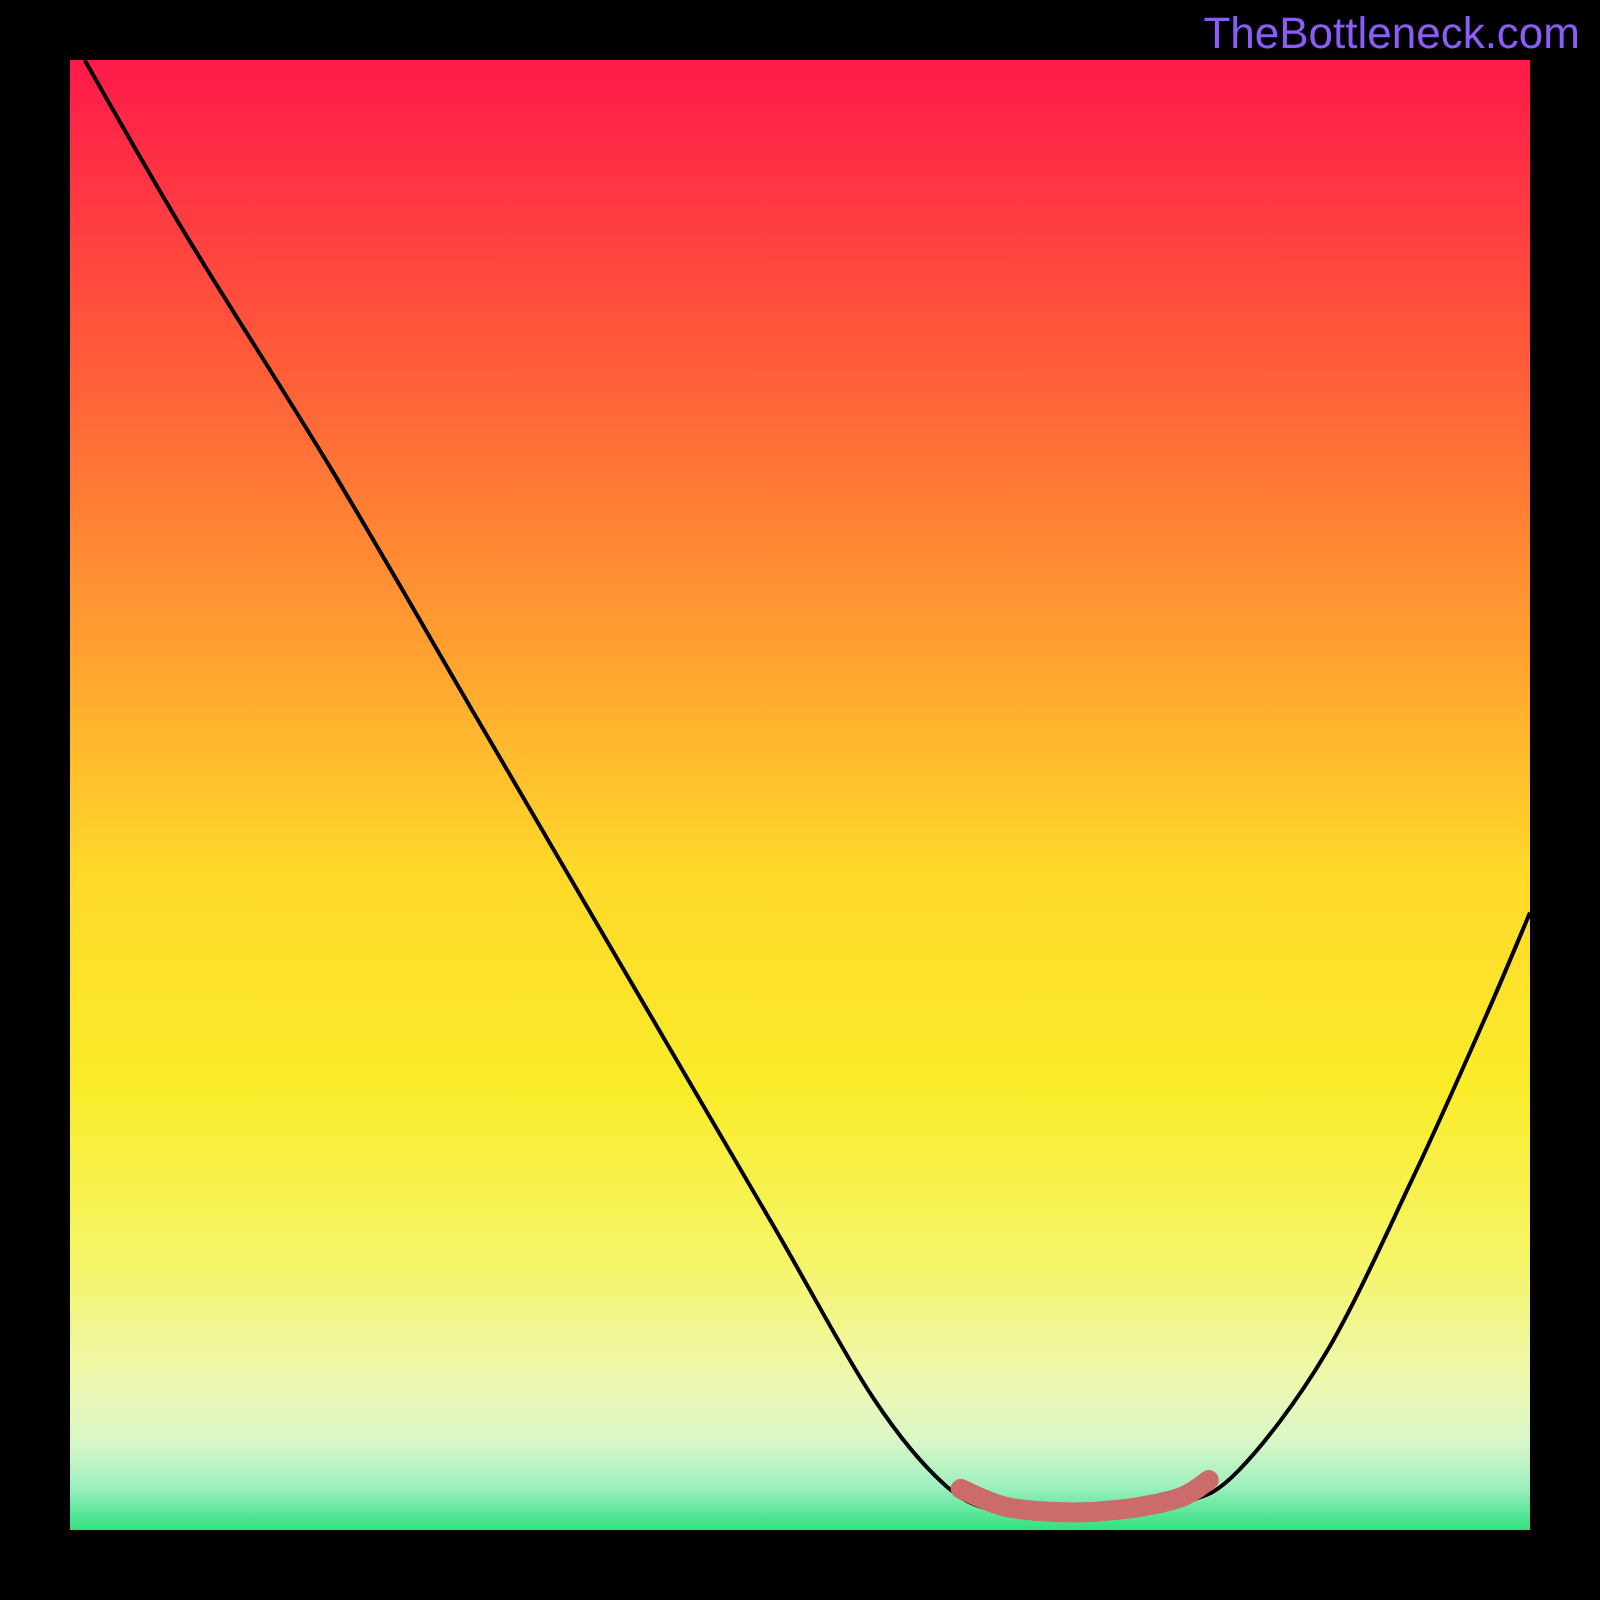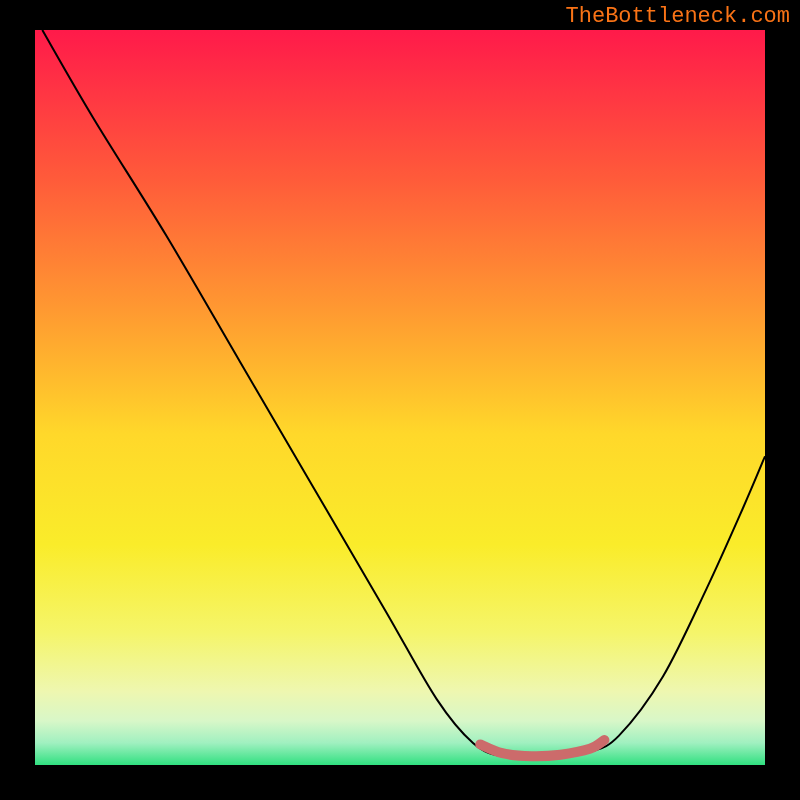--- a/index.html
+++ b/index.html
@@ -8,25 +8,24 @@
     height: 800px;
     background: #000;
     position: relative;
     overflow: hidden;
     font-family: Arial, sans-serif;
   }
   .watermark {
     position: absolute;
     top: 4px;
     right: 10px;
-    color: #f97316;
+    color: #8b5cf6;
     font-size: 22px;
     font-weight: 500;
     z-index: 10;
-    font-family: Liberation Mono, monospace;
   }
   .plot-area {
     position: absolute;
     left: 35px;
     top: 30px;
     width: 730px;
     height: 735px;
   }
   svg { display: block; }
 </style>

